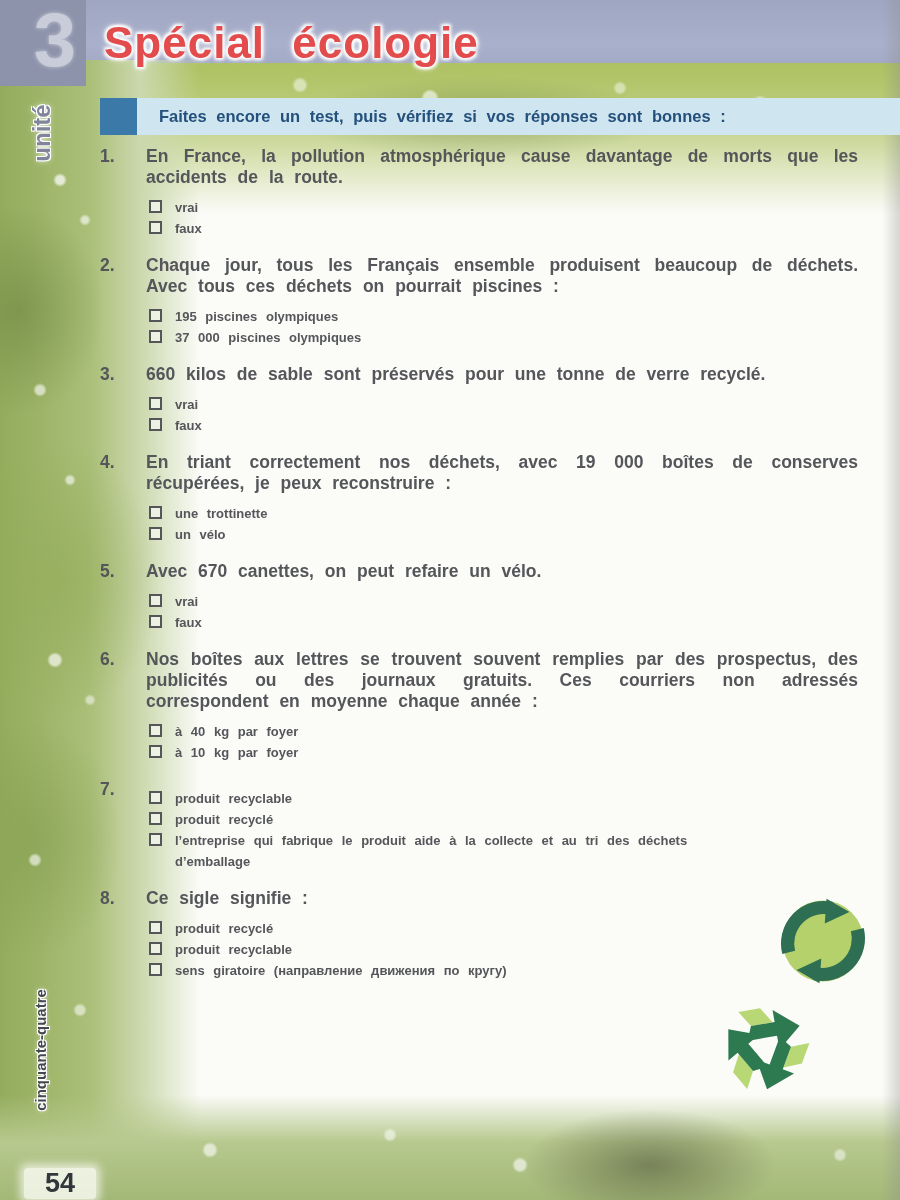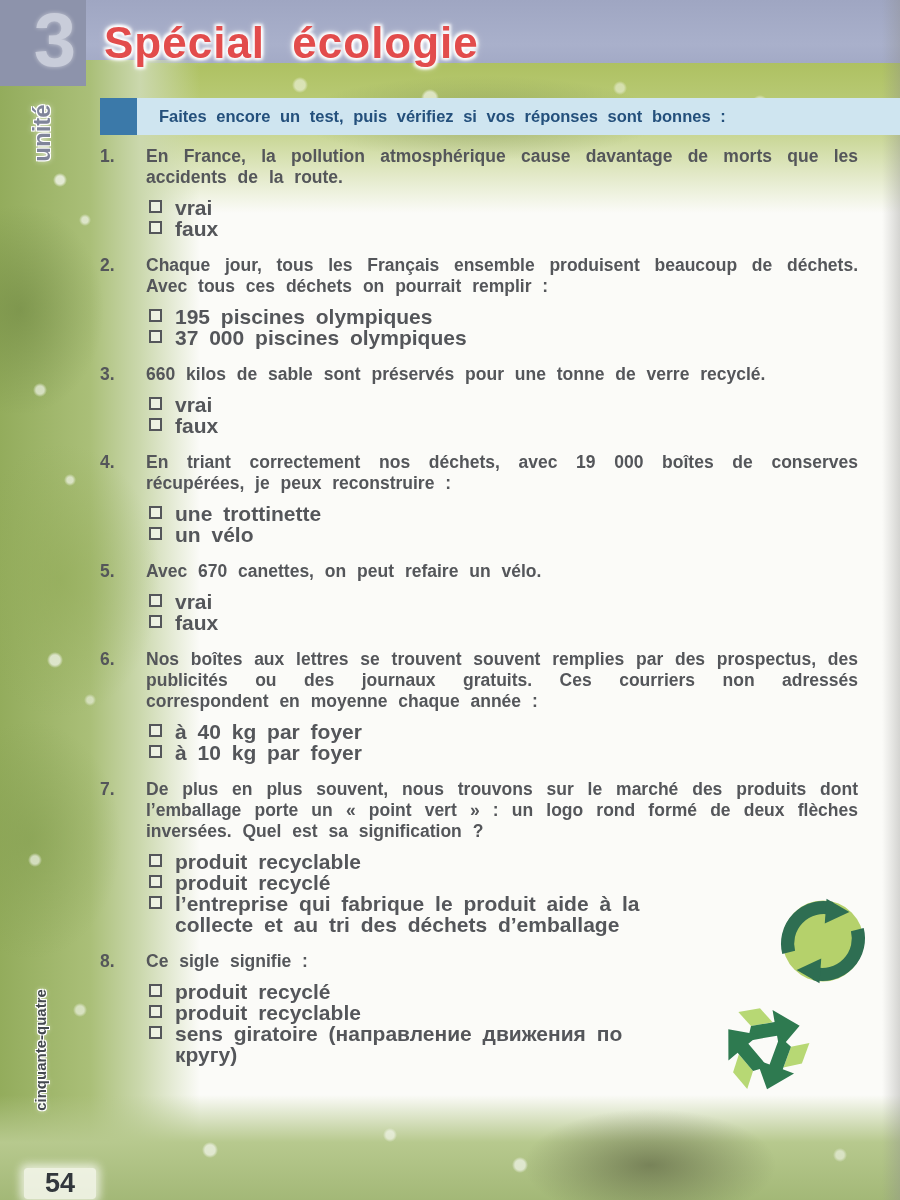--- a/index.html
+++ b/index.html
@@ -110,21 +110,21 @@
     font-size:17.5px; font-weight:bold; color:#54565a; line-height:21px;
     text-align:justify; text-align-last:left; word-spacing:6px;
   }
   .opts { margin-top:9px; }
   .opt { display:flex; align-items:flex-start; margin-bottom:0; min-height:21px; cursor:pointer; }
   .box {
     flex:0 0 13px; width:13px; height:13px; margin:3px 13px 0 3px;
     border:2px solid #54565a; background:rgba(255,255,255,.55);
   }
   .opt-label {
-    font-size:21px; font-weight:bold; color:#54565a; line-height:21px;
+    font-size:13px; font-weight:bold; color:#54565a; line-height:21px;
     word-spacing:5px; max-width:520px;
   }
 
   
   .point-vert { position:absolute; left:779px; top:897px; width:88px; height:88px; }
   .recycle    { position:absolute; left:712px; top:998px; width:106px; height:100px; }
 
   
   .footer-word {
     position:absolute; left:8px; top:985px; width:64px; height:130px;
@@ -175,21 +175,21 @@
     <span class="box"></span>
     <span class="opt-label">faux</span>
   </div>
 </div>
     </div>
   </div>
 
   <div class="q">
     <div class="q-num">2.</div>
     <div class="q-body">
-      <div class="q-text">Chaque jour, tous les Français ensemble produisent beaucoup de déchets. Avec tous ces déchets on pourrait remplir :</div>
+      <div class="q-text">Chaque jour, tous les Français ensemble produisent beaucoup de déchets. Avec tous ces déchets on pourrait piscines :</div>
       <div class="opts">
   <div class="opt">
     <span class="box"></span>
     <span class="opt-label">195 piscines olympiques</span>
   </div>
 
 
   <div class="opt">
     <span class="box"></span>
     <span class="opt-label">37 000 piscines olympiques</span>
@@ -268,21 +268,20 @@
     <span class="box"></span>
     <span class="opt-label">à 10 kg par foyer</span>
   </div>
 </div>
     </div>
   </div>
 
   <div class="q">
     <div class="q-num">7.</div>
     <div class="q-body">
-      <div class="q-text">De plus en plus souvent, nous trouvons sur le marché des produits dont l’emballage porte un « point vert » : un logo rond formé de deux flèches inversées. Quel est sa signification ?</div>
       <div class="opts">
   <div class="opt">
     <span class="box"></span>
     <span class="opt-label">produit recyclable</span>
   </div>
 
   <div class="opt">
     <span class="box"></span>
     <span class="opt-label">produit recyclé</span>
   </div>

